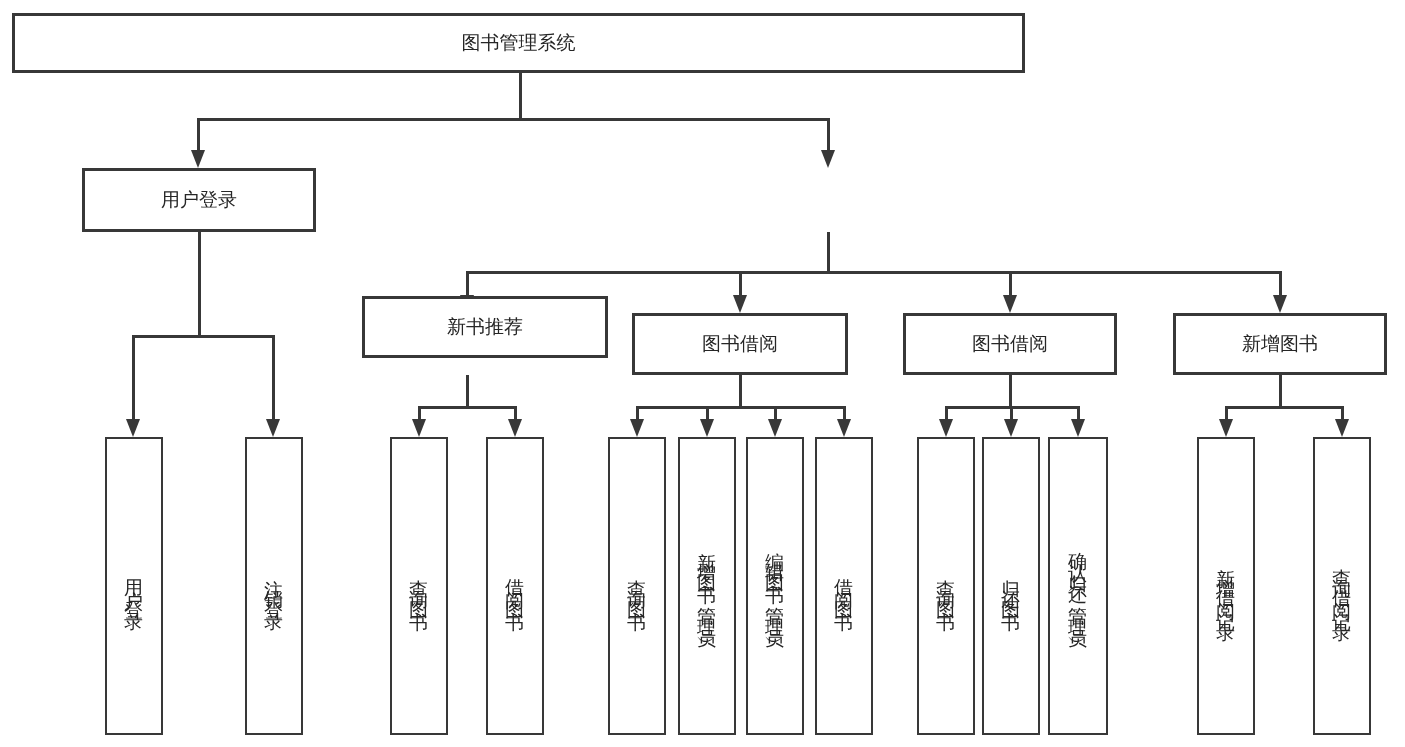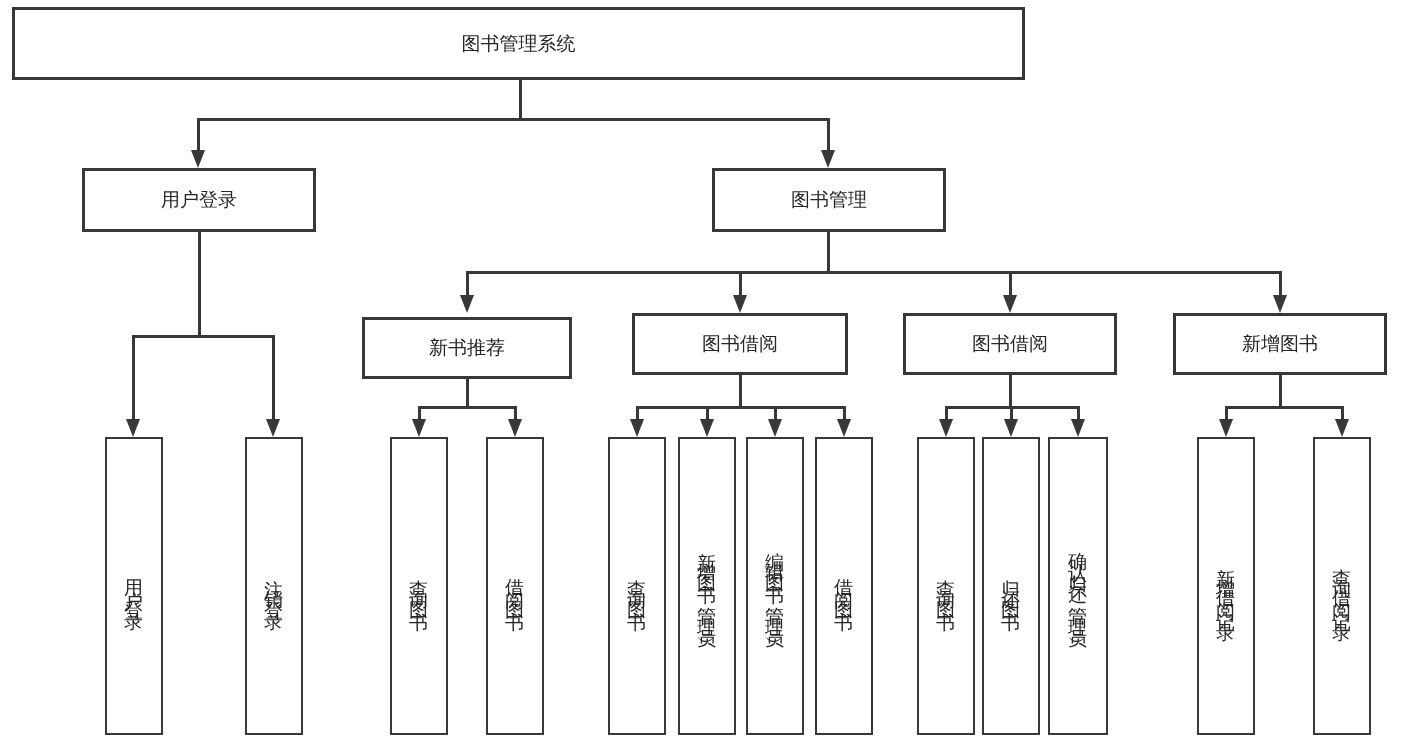--- a/index.html
+++ b/index.html
@@ -51,57 +51,54 @@
     color:var(--wm);
     z-index:5;
     letter-spacing:1px;
   }
 </style>
 </head>
 <body>
 
 <div class="canvas">
 
-  <div class="node" style="left:12px;top:7px;width:1013px;height:73px">
+  <div class="node" style="left:12px;top:13px;width:1013px;height:60px">
     <span>图书管理系统</span>
   </div>
 
   <div class="vl" style="left:518.5px;top:69px;height:49px"></div>
   <div class="hl" style="left:196.5px;top:118px;width:633px"></div>
   <div class="vl" style="left:196.5px;top:118px;height:34px"></div>
   <div class="arrow" style="left:191px;top:150px"></div>
   <div class="vl" style="left:826.5px;top:118px;height:34px"></div>
   <div class="arrow" style="left:821px;top:150px"></div>
 
   <div class="node" style="left:82px;top:168px;width:234px;height:64px">
     <span>用户登录</span>
-  </div>
-  <div class="node" style="left:712px;top:168px;width:234px;height:64px">
-    <span>图书管理</span>
   </div>
 
   <div class="vl" style="left:197.5px;top:232px;height:103px"></div>
   <div class="hl" style="left:131.5px;top:335px;width:143px"></div>
   <div class="vl" style="left:131.5px;top:335px;height:86px"></div>
   <div class="arrow" style="left:126px;top:419px"></div>
   <div class="vl" style="left:271.5px;top:335px;height:86px"></div>
   <div class="arrow" style="left:266px;top:419px"></div>
 
   <div class="vl" style="left:826.5px;top:232px;height:39px"></div>
   <div class="hl" style="left:465.5px;top:271px;width:816px"></div>
   <div class="vl" style="left:465.5px;top:271px;height:26px"></div>
   <div class="arrow" style="left:460px;top:295px"></div>
   <div class="vl" style="left:738.5px;top:271px;height:26px"></div>
   <div class="arrow" style="left:733px;top:295px"></div>
   <div class="vl" style="left:1008.5px;top:271px;height:26px"></div>
   <div class="arrow" style="left:1003px;top:295px"></div>
   <div class="vl" style="left:1278.5px;top:271px;height:26px"></div>
   <div class="arrow" style="left:1273px;top:295px"></div>
 
-  <div class="node" style="left:362px;top:317px;width:210px;height:62px">
+  <div class="node" style="left:362px;top:296px;width:246px;height:62px">
     <span>新书推荐</span>
   </div>
   <div class="node" style="left:632px;top:313px;width:216px;height:62px">
     <span>图书借阅</span>
   </div>
   <div class="node" style="left:903px;top:313px;width:214px;height:62px">
     <span>图书借阅</span>
   </div>
   <div class="node" style="left:1173px;top:313px;width:214px;height:62px">
     <span>新增图书</span>

